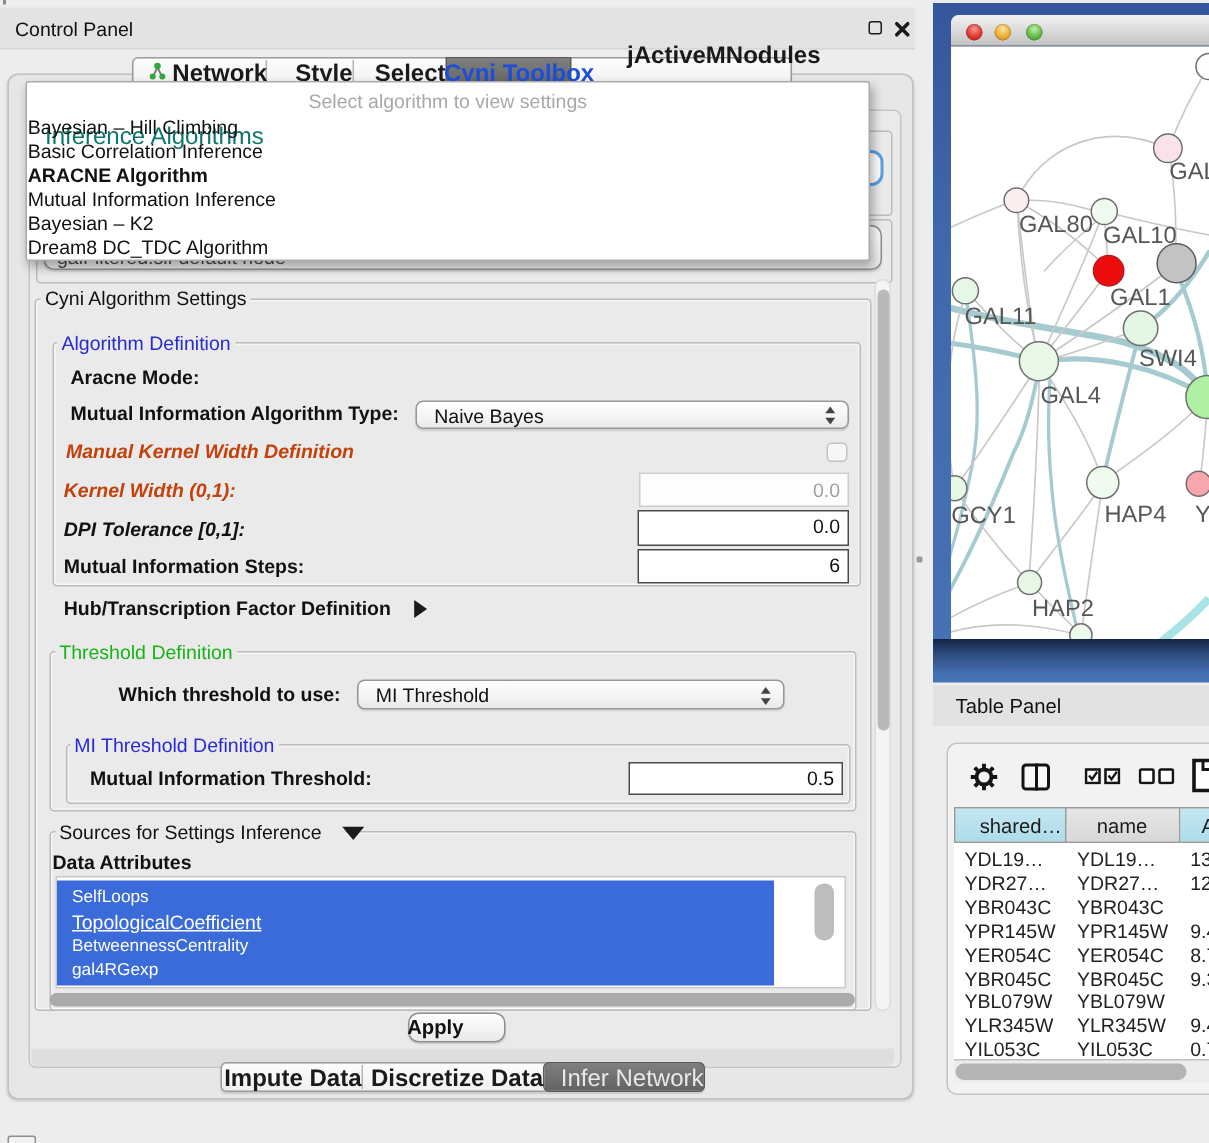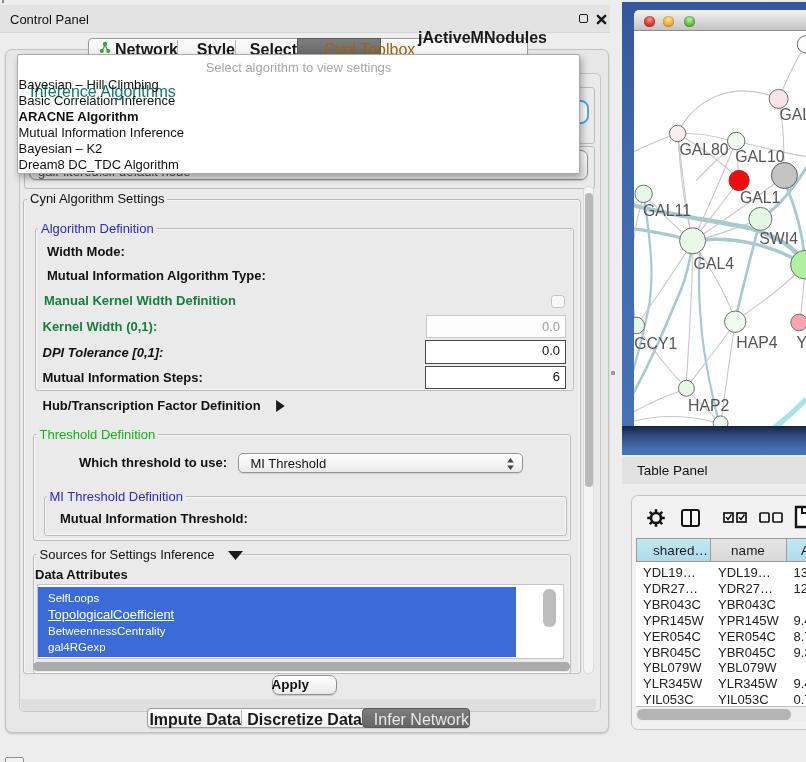--- a/index.html
+++ b/index.html
@@ -1,20 +1,20 @@
 <!DOCTYPE html>
 <html><head>
 <meta charset="utf-8">
 <style>
 html,body{margin:0;padding:0;}
 #root{position:relative;width:806px;height:762px;overflow:hidden;background:#ededed;
   font-family:"Liberation Sans",sans-serif;color:#111;}
 #root *{position:absolute;box-sizing:border-box;font-family:"Liberation Sans",sans-serif;}
 .lbl{font-size:13px;font-weight:bold;height:16px;line-height:16px;white-space:nowrap;}
-.glbl{color:#15803d;}
+.glbl{color:#c2410c;font-style:italic;}
 .combo{border:1px solid #969696;border-radius:5px;background:linear-gradient(180deg,#ffffff 0%,#f3f3f3 60%,#e9e9e9 100%);
   box-shadow:0 1px 1px rgba(0,0,0,0.12);}
 .combo .ct{position:absolute;left:12px;top:0;font-size:13px;line-height:19px;white-space:nowrap;}
 .arr{position:absolute;right:8px;top:3.5px;width:7px;}
 .fld{background:#ffffff;font-size:13px;text-align:right;white-space:nowrap;}
 .fs{border:1px solid #bcbcbc;border-radius:3px;box-shadow:inset 0 0 0 1px rgba(255,255,255,0.55);}
 .fsl{font-size:13px;height:15px;line-height:15px;background:#eaeaea;padding:0 3px;white-space:nowrap;}
 .seg{font-size:16px;font-weight:bold;text-align:right;color:#1a1a1a;white-space:nowrap;}
 </style>
 </head>
@@ -43,23 +43,30 @@
 
 <div style="left:583px;top:186px;width:11px;height:488px;background:#f4f4f4;border:1px solid #dcdcdc;border-radius:5px;"></div>
 <div style="left:584.5px;top:193px;width:8px;height:294px;background:#b9b9b9;border-radius:4px;"></div>
 
 <div class="fs" style="left:22.5px;top:199px;width:558px;height:475px;"></div>
 <div class="fsl" style="left:27px;top:191px;">Cyni Algorithm Settings</div>
 
 <div class="fs" style="left:34.5px;top:228px;width:539.5px;height:162.5px;"></div>
 <div class="fsl" style="left:38px;top:220.5px;color:#2a2ad2;">Algorithm Definition</div>
 
-<div class="lbl" style="left:47px;top:243.5px;">Width Mode:</div>
+<div class="lbl" style="left:47px;top:243.5px;">Aracne Mode:</div>
 
 <div class="lbl" style="left:47px;top:268px;">Mutual Information Algorithm Type:</div>
+<div class="combo" style="left:276.5px;top:266.5px;width:289.5px;height:19px;">
+  <div class="ct">Naive Bayes</div>
+  <svg class="arr" width="7" height="12" viewBox="0 0 7 12">
+        <path d="M3.5 0 L6.8 4.5 L0.2 4.5 Z" fill="#444"></path>
+        <path d="M3.5 12 L6.8 7.5 L0.2 7.5 Z" fill="#444"></path>
+      </svg>
+</div>
 
 <div class="lbl glbl" style="left:44px;top:292.5px;">Manual Kernel Width Definition</div>
 <div style="left:551px;top:294.5px;width:13.5px;height:13.5px;border:1.5px solid #c2c2c2;border-radius:3.5px;background:#f7f7f7;"></div>
 
 <div class="lbl glbl" style="left:42.5px;top:319px;">Kernel Width (0,1):</div>
 <div class="fld" style="left:425.5px;top:315px;width:140.5px;height:23px;border:1px solid #cbcbcb;background:#fdfdfd;color:#a0a0a0;line-height:21px;padding-right:5px;">0.0</div>
 
 <div class="lbl" style="left:42.5px;top:345px;font-style:italic;">DPI Tolerance [0,1]:</div>
 <div class="fld" style="left:425px;top:340px;width:141px;height:23.5px;border:1.5px solid #4a4a4a;line-height:20.5px;padding-right:5px;">0.0</div>
 
@@ -80,20 +87,21 @@
   <svg class="arr" width="7" height="12" viewBox="0 0 7 12">
         <path d="M3.5 0 L6.8 4.5 L0.2 4.5 Z" fill="#444"></path>
         <path d="M3.5 12 L6.8 7.5 L0.2 7.5 Z" fill="#444"></path>
       </svg>
 </div>
 
 <div class="fs" style="left:43.5px;top:496px;width:523px;height:39.5px;"></div>
 <div class="fsl" style="left:46.5px;top:488.5px;color:#2a2ad2;">MI Threshold Definition</div>
 
 <div class="lbl" style="left:60px;top:511px;">Mutual Information Threshold:</div>
+<div class="fld" style="left:418.5px;top:507.5px;width:143.5px;height:22px;border:1.5px solid #4a4a4a;line-height:19px;padding-right:5px;">0.5</div>
 
 <div class="fs" style="left:33px;top:554px;width:538px;height:120px;"></div>
 <div class="fsl" style="left:36.5px;top:546.5px;padding-right:16px;">Sources for Settings Inference</div>
 <svg style="left:228px;top:551px;" width="15" height="9" viewBox="0 0 15 9">
       <path d="M0 0 L15 0 L7.5 9 Z" fill="#1a1a1a"></path>
     </svg>
 
 <div class="lbl" style="left:35px;top:566.5px;">Data Attributes</div>
 <div style="left:37px;top:583.5px;width:527px;height:75px;background:#ffffff;border:1px solid #c6c6c6;"></div>
 <div style="left:38px;top:586.5px;width:477.5px;height:70.5px;background:#3a6bd8;"></div>
@@ -134,21 +142,21 @@
 <div style="left:296.5px;top:37.5px;width:84.5px;height:20px;background:linear-gradient(180deg,#7e7e7e,#646464);border:1px solid #5a5a5a;z-index:11;"></div>
 <svg style="left:99px;top:41px;z-index:12;" width="12" height="13" viewBox="0 0 12 13">
       <path d="M3 10 L6 4 L9 10 M6 4 L6 1" stroke="#777" stroke-width="1.2" fill="none"></path>
       <circle cx="6" cy="3" r="2.2" fill="#2fa83c"></circle>
       <circle cx="2.8" cy="10" r="2" fill="#2fa83c"></circle>
       <circle cx="9.2" cy="10" r="2" fill="#2fa83c"></circle>
     </svg>
 <div class="seg" style="left:112px;top:40.5px;width:66px;z-index:12;">Network</div>
 <div class="seg" style="left:177px;top:40.5px;width:58px;z-index:12;">Style</div>
 <div class="seg" style="left:234px;top:40.5px;width:63px;z-index:12;">Select</div>
-<div class="seg" style="left:296px;top:40.5px;width:85px;color:#a16207;font-weight:normal;z-index:12;margin-left:28px;">Cyni Toolbox</div>
+<div class="seg" style="left:296px;top:40.5px;width:85px;color:#1d4ed8;font-weight:bold;z-index:12;">Cyni Toolbox</div>
 <div class="seg" style="left:381px;top:29px;width:146px;z-index:12;margin-left:20px;">jActiveMNodules</div>
 
 <div style="left:621.5px;top:2px;width:184.5px;height:453px;background:linear-gradient(180deg,#35569a 0%,#4068ac 35%,#4673b6 100%);"></div>
 
 <div style="left:621.5px;top:425.5px;width:184.5px;height:24px;background:linear-gradient(180deg,rgba(10,18,42,0.82) 0%,rgba(10,18,42,0.45) 35%,rgba(10,18,42,0) 100%);"></div>
 
 <div style="left:634px;top:9.5px;width:172px;height:21px;background:linear-gradient(180deg,#f2f2f2 0%,#d9d9d9 55%,#c3c3c3 100%);border-radius:5px 0 0 0;border-bottom:1px solid #8e8e8e;"></div>
 <div style="left:643.5px;top:16px;width:11px;height:11px;border-radius:50%;background:radial-gradient(circle at 50% 32%,#f49a92 0%,#e0362b 55%,#b31f15 100%);box-shadow:inset 0 0 1px rgba(0,0,0,0.5);"></div>
 <div style="left:663px;top:16px;width:11px;height:11px;border-radius:50%;background:radial-gradient(circle at 50% 32%,#fbe2a0 0%,#f0ad2e 55%,#c67f14 100%);box-shadow:inset 0 0 1px rgba(0,0,0,0.5);"></div>
 <div style="left:683.5px;top:16px;width:11px;height:11px;border-radius:50%;background:radial-gradient(circle at 50% 32%,#c0eeaa 0%,#64bb46 55%,#3d8d28 100%);box-shadow:inset 0 0 1px rgba(0,0,0,0.5);"></div>

